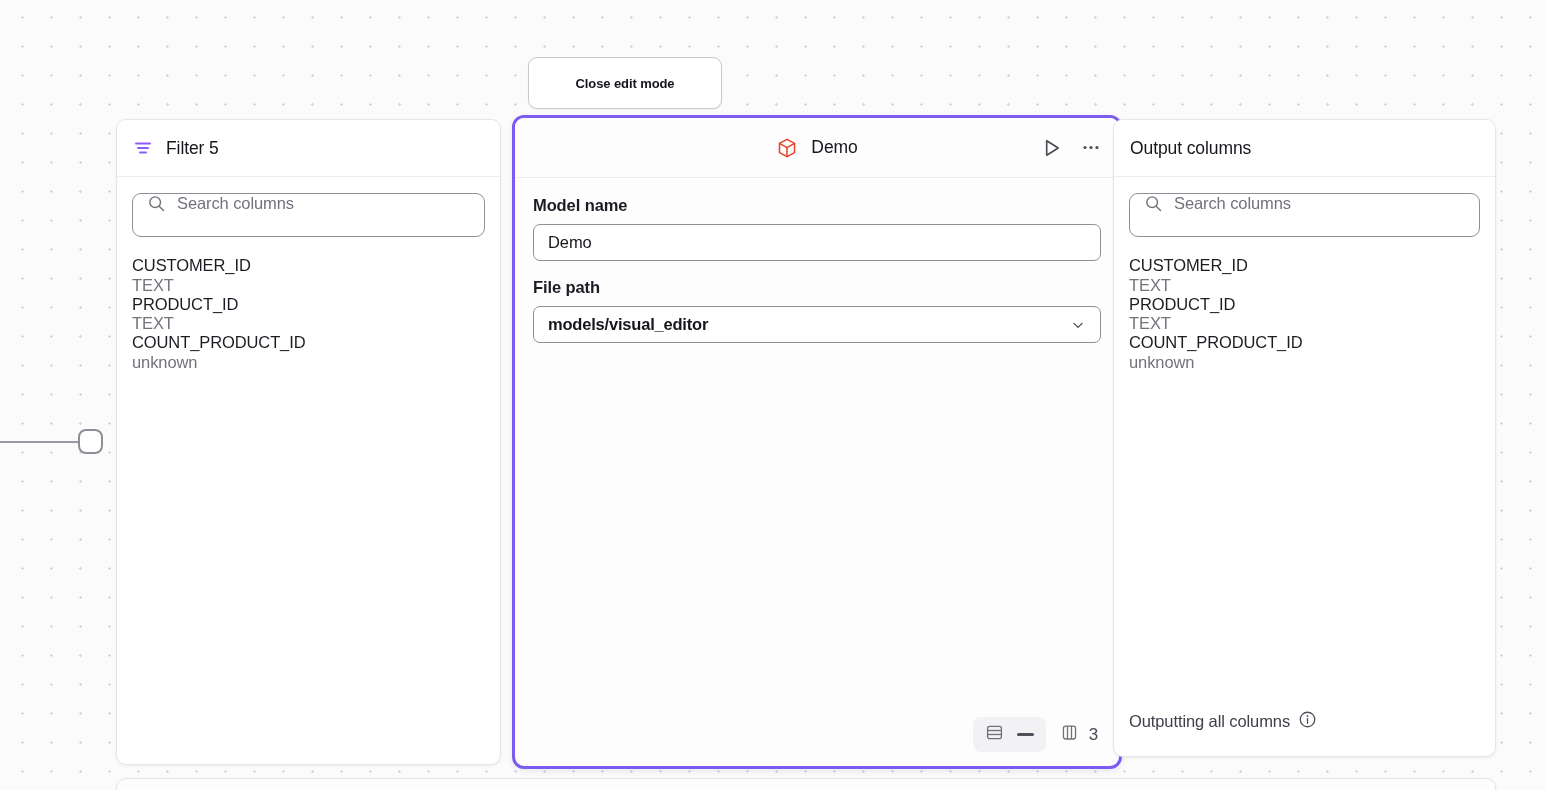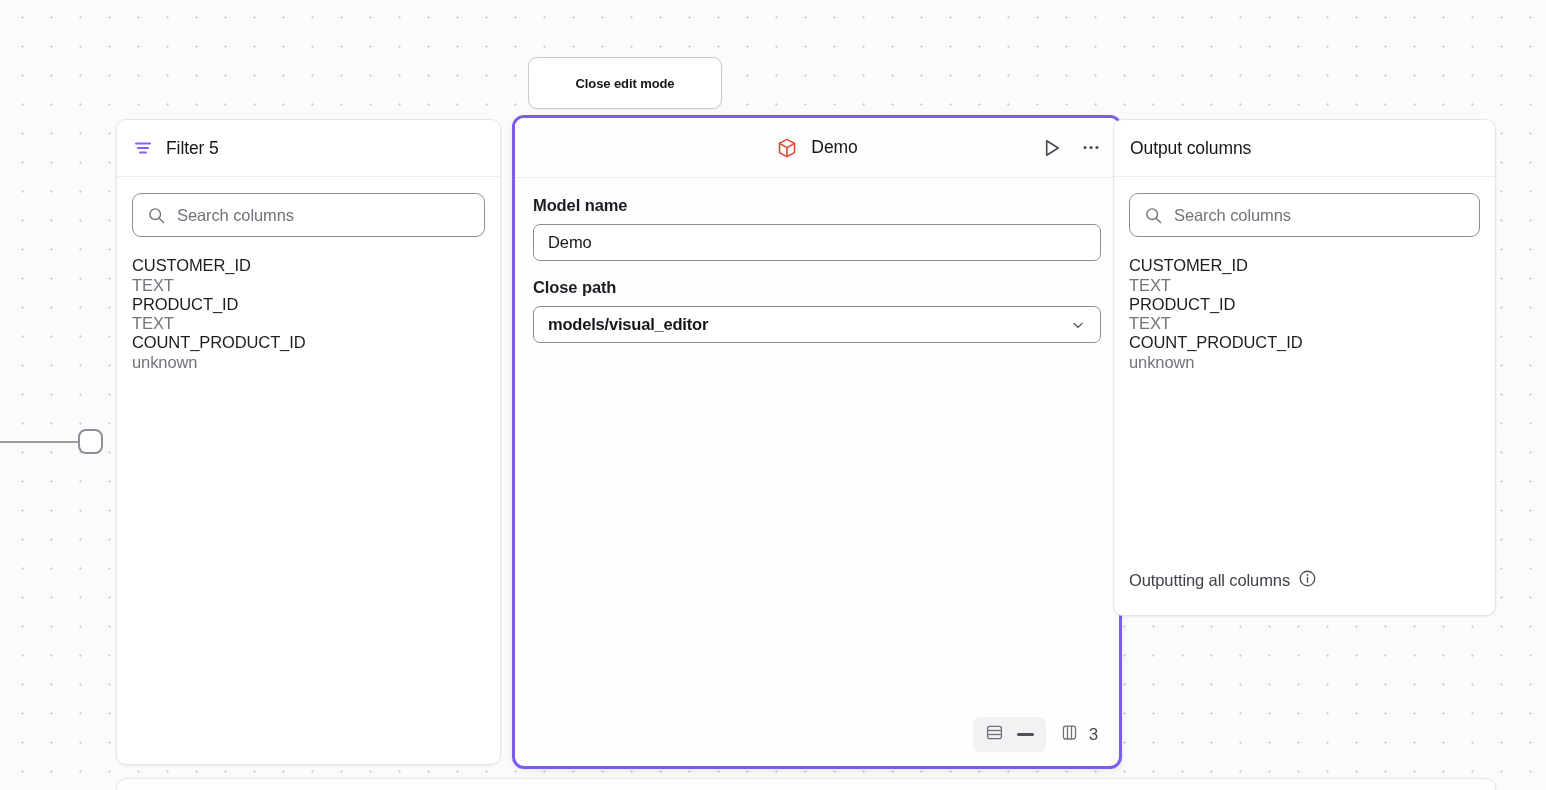--- a/index.html
+++ b/index.html
@@ -73,21 +73,21 @@
     letter-spacing: -0.1px;
   }
   .node-body { padding: 0; }
 
   
   .search-wrap {
     margin: 16px 15px 0 15px;
     height: 44px;
     border: 1px solid #8e8e98;
     border-radius: 9px;
-    display: flex; align-items: center;
+    display: flex; align-items: flex-start;
     padding: 0 14px;
     background: #fff;
   }
   .search-icon { flex: 0 0 auto; margin-right: 11px; display:flex; }
   .search-placeholder {
     font-size: 16.5px;
     color: #72727c;
     letter-spacing: -0.1px;
   }
 
@@ -196,21 +196,21 @@
     color: #4a4a54;
     letter-spacing: -0.1px;
   }
   .dash {
     width: 17px; height: 2.5px; background: #50505a; border-radius: 2px;
   }
 
   
   #output-node {
     left: 1113px; top: 119px;
-    width: 383px; height: 497px;
+    width: 383px; height: 638px;
   }
   .output-footer {
     position: absolute;
     left: 0; right: 0; bottom: 8px;
     height: 54px;
     display: flex; align-items: center;
     padding: 0 15px;
     background: #fff;
   }
   .output-footer-text {
@@ -299,21 +299,21 @@
             <circle cx="18.5" cy="12" r="1.7"></circle>
           </svg>
         </span>
       </span>
     </div>
 
     <div class="form-area">
       <div class="field-label">Model name</div>
       <div class="text-input">Demo</div>
 
-      <div class="field-label">Close path</div>
+      <div class="field-label">File path</div>
       <div class="select-input">
         <span>models/visual_editor</span>
         <span class="chev">
           <svg width="16" height="16" viewBox="0 0 20 20" fill="none" stroke="#4a4a54" stroke-width="1.6" stroke-linecap="round" stroke-linejoin="round">
             <path d="M5 8 10 13 15 8"></path>
           </svg>
         </span>
       </div>
     </div>
 

